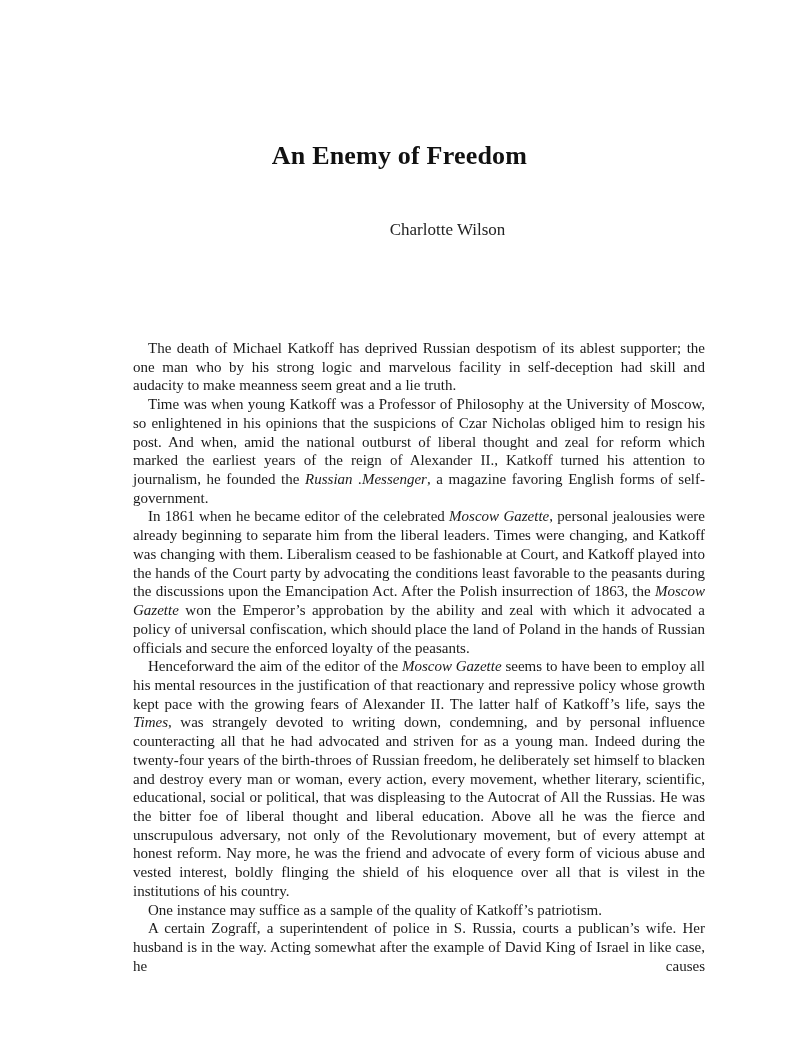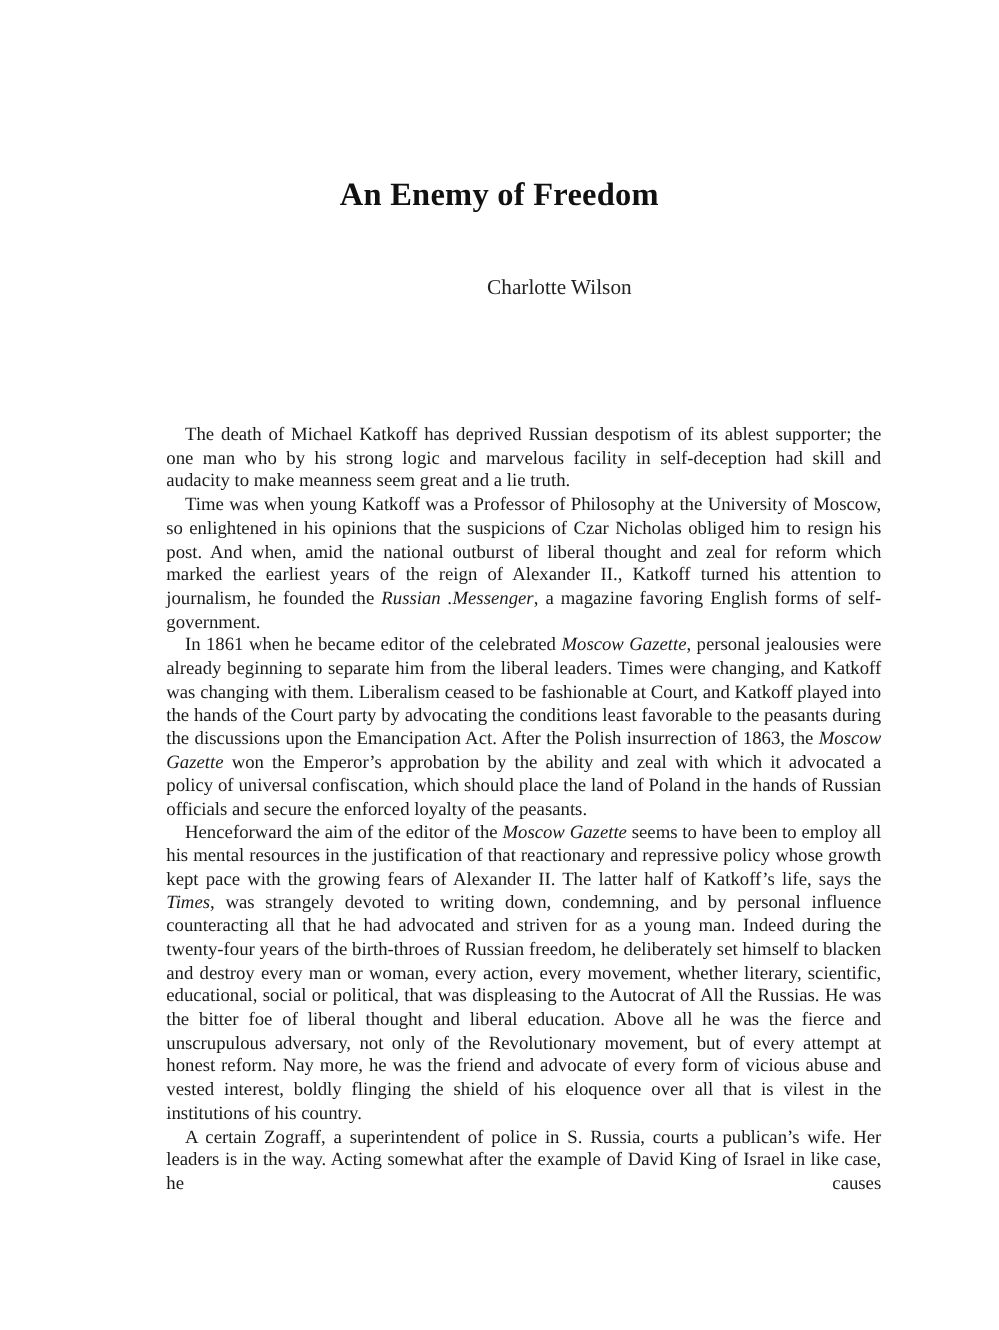--- a/index.html
+++ b/index.html
@@ -40,17 +40,20 @@
     </p>
     <p>
       <span>Time was when young Katkoff was a Professor of Philosophy at the University of Moscow, so enlightened in his opinions that the suspicions of Czar Nicholas obliged him to resign his post. And when, amid the national outburst of liberal thought and zeal for reform which marked the earliest years of the reign of Alexander II., Katkoff turned his attention to journalism, he founded the </span><em>Russian .Messenger</em><span>, a magazine favoring English forms of self-government.</span>
     </p>
     <p>
       <span>In 1861 when he became editor of the celebrated </span><em>Moscow Gazette</em><span>, personal jealousies were already beginning to separate him from the liberal leaders. Times were changing, and Katkoff was changing with them. Liberalism ceased to be fashionable at Court, and Katkoff played into the hands of the Court party by advocating the conditions least favorable to the peasants during the discussions upon the Emancipation Act. After the Polish insurrection of 1863, the </span><em>Moscow Gazette</em><span> won the Emperor’s approbation by the ability and zeal with which it advocated a policy of universal confiscation, which should place the land of Poland in the hands of Russian officials and secure the enforced loyalty of the peasants.</span>
     </p>
     <p>
       <span>Henceforward the aim of the editor of the </span><em>Moscow Gazette</em><span> seems to have been to employ all his mental resources in the justification of that reactionary and repressive policy whose growth kept pace with the growing fears of Alexander II. The latter half of Katkoff’s life, says the </span><em>Times</em><span>, was strangely devoted to writing down, condemning, and by personal influence counteracting all that he had advocated and striven for as a young man. Indeed during the twenty-four years of the birth-throes of Russian freedom, he deliberately set himself to blacken and destroy every man or woman, every action, every movement, whether literary, scientific, educational, social or political, that was displeasing to the Autocrat of All the Russias. He was the bitter foe of liberal thought and liberal education. Above all he was the fierce and unscrupulous adversary, not only of the Revolutionary movement, but of every attempt at honest reform. Nay more, he was the friend and advocate of every form of vicious abuse and vested interest, boldly flinging the shield of his eloquence over all that is vilest in the institutions of his country.</span>
     </p>
+    <p>
+      <span>One instance may suffice as a sample of the quality of Katkoff’s patriotism.</span>
+    </p>
     <p style="text-align-last: justify;">
-      <span>A certain Zograff, a superintendent of police in S. Russia, courts a publican’s wife. Her leaders is in the way. Acting somewhat after the example of David King of Israel in like case, he causes</span>
+      <span>A certain Zograff, a superintendent of police in S. Russia, courts a publican’s wife. Her husband is in the way. Acting somewhat after the example of David King of Israel in like case, he causes</span>
     </p>
   </div>
 </div>
 
 </body></html>

